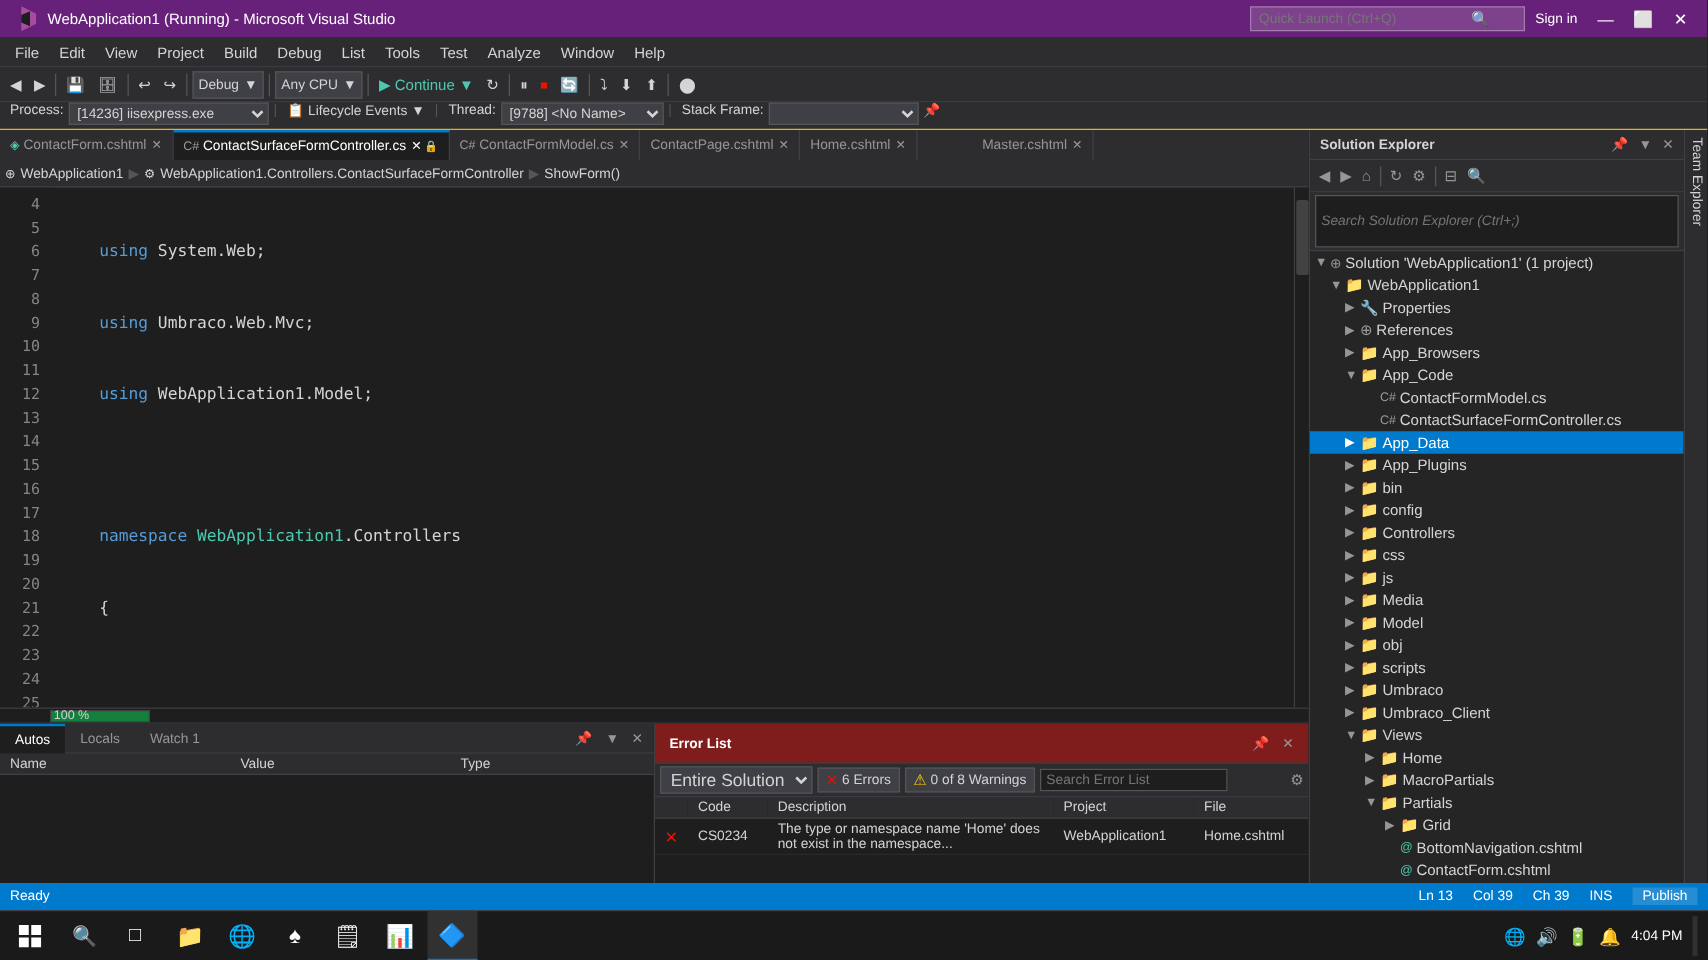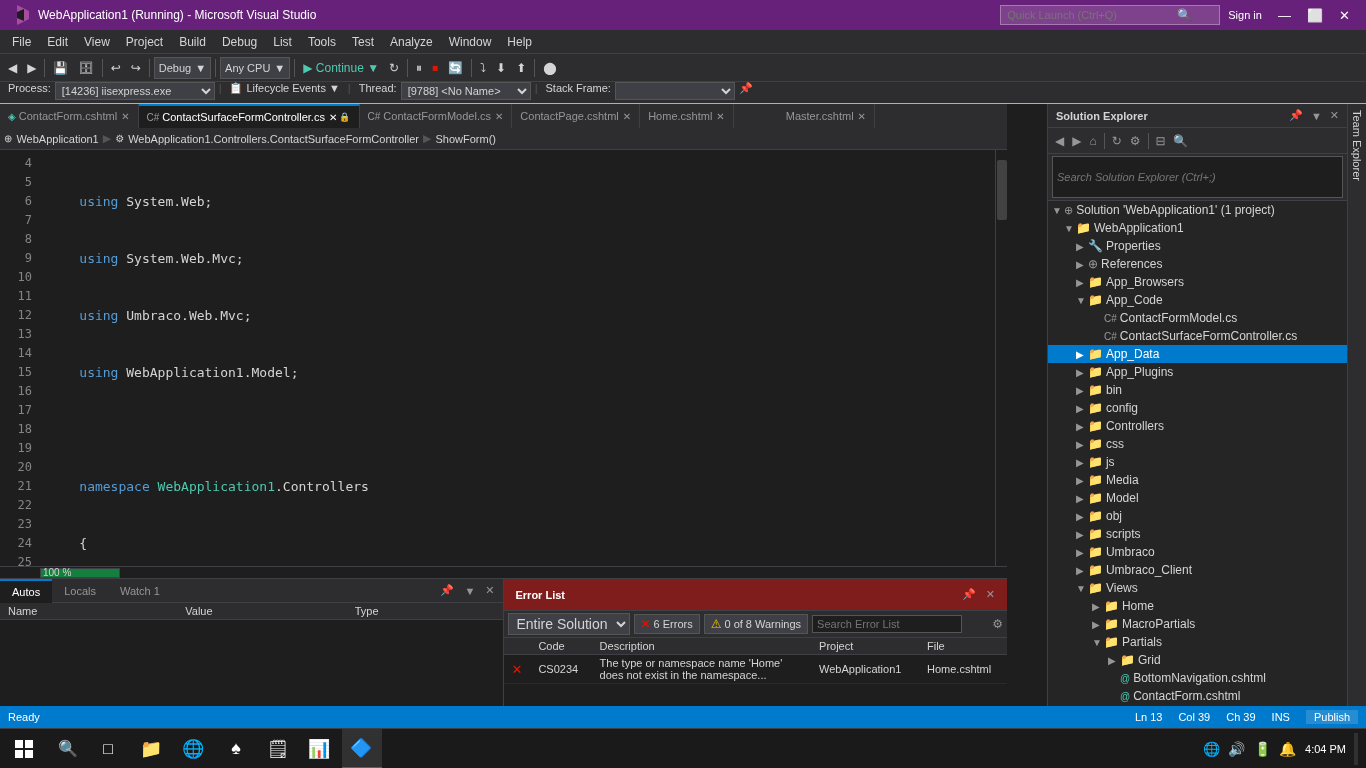--- a/index.html
+++ b/index.html
@@ -43,21 +43,21 @@
     #autos-panel { width: 50%; background: #1e1e1e; display: flex; flex-direction: column; border-right: 1px solid #3f3f46; }
     #error-panel { flex: 1; background: #1e1e1e; display: flex; flex-direction: column; }
     .panel-tab { padding: 2px 12px; font-size: 11px; color: #969696; cursor: pointer; height: 24px; display: flex; align-items: center; }
     .panel-tab.active { color: white; background: #1e1e1e; border-top: 1px solid #007acc; }
     .panel-action-btn { background: transparent; border: none; color: #969696; font-size: 11px; cursor: pointer; padding: 2px 4px; }
 
     .panel-table { width: 100%; border-collapse: collapse; font-size: 11px; }
     .panel-table th { background: #2d2d30; color: #d4d4d4; padding: 2px 8px; text-align: left; border-bottom: 1px solid #3f3f46; font-weight: normal; }
 
     
-    #solution-explorer { width: 300px; background: #252526; display: flex; flex-direction: column; border-left: 1px solid #3f3f46; margin-left: 40px; }
+    #solution-explorer { width: 300px; background: #252526; display: flex; flex-direction: column; border-left: 1px solid #3f3f46; }
     
     .tree-item { display: flex; align-items: center; padding: 1px 0; font-size: 12px; color: #d4d4d4; cursor: pointer; white-space: nowrap; overflow: hidden; }
     .tree-item.selected { background: #007acc; color: white; }
 
     
     #taskbar { position: fixed; bottom: 0; left: 0; right: 0; height: 40px; background: #1a1a1a; display: flex; align-items: center; border-top: 1px solid #3f3f46; }
 
     
     #status-bar { position: fixed; bottom: 40px; left: 0; right: 0; height: 22px; background: #007acc; display: flex; align-items: center; font-size: 11px; color: white; }
 
@@ -210,21 +210,20 @@
           <span style="margin:0 4px;color:#555;">▶</span>
           <span style="cursor:pointer;">ShowForm()</span>
         </div>
 
         <div id="code-area" style="display:flex;flex:1;overflow:hidden;font-family:'Consolas',monospace;font-size:13px;">
           <div id="line-numbers" style="width:40px;background:#1e1e1e;color:#858585;padding:4px 0;text-align:right;padding-right:8px;font-size:12px;line-height:19px;overflow:hidden;">
             4<br>5<br>6<br>7<br>8<br>9<br>10<br>11<br>12<br>13<br>14<br>15<br>16<br>17<br>18<br>19<br>20<br>21<br>22<br>23<br>24<br>25
           </div>
           <div id="code-content" style="flex:1;padding:4px 0 4px 8px;overflow:hidden;line-height:19px;font-size:13px;">
             <div><span class="c-kw">    using</span> <span class="c-plain">System.Web;</span></div>
-            <div><span class="c-kw">    using</span> <span class="c-plain">System.Web.Mvc;</span></div>
             <div><span class="c-kw">    using</span> <span class="c-plain">Umbraco.Web.Mvc;</span></div>
             <div><span class="c-kw">    using</span> <span class="c-plain">WebApplication1.Model;</span></div>
             <div>&nbsp;</div>
             <div><span class="c-kw">    namespace</span> <span class="c-type">WebApplication1</span><span class="c-plain">.Controllers</span></div>
             <div><span class="c-plain">    {</span></div>
             
             
             
             
             

